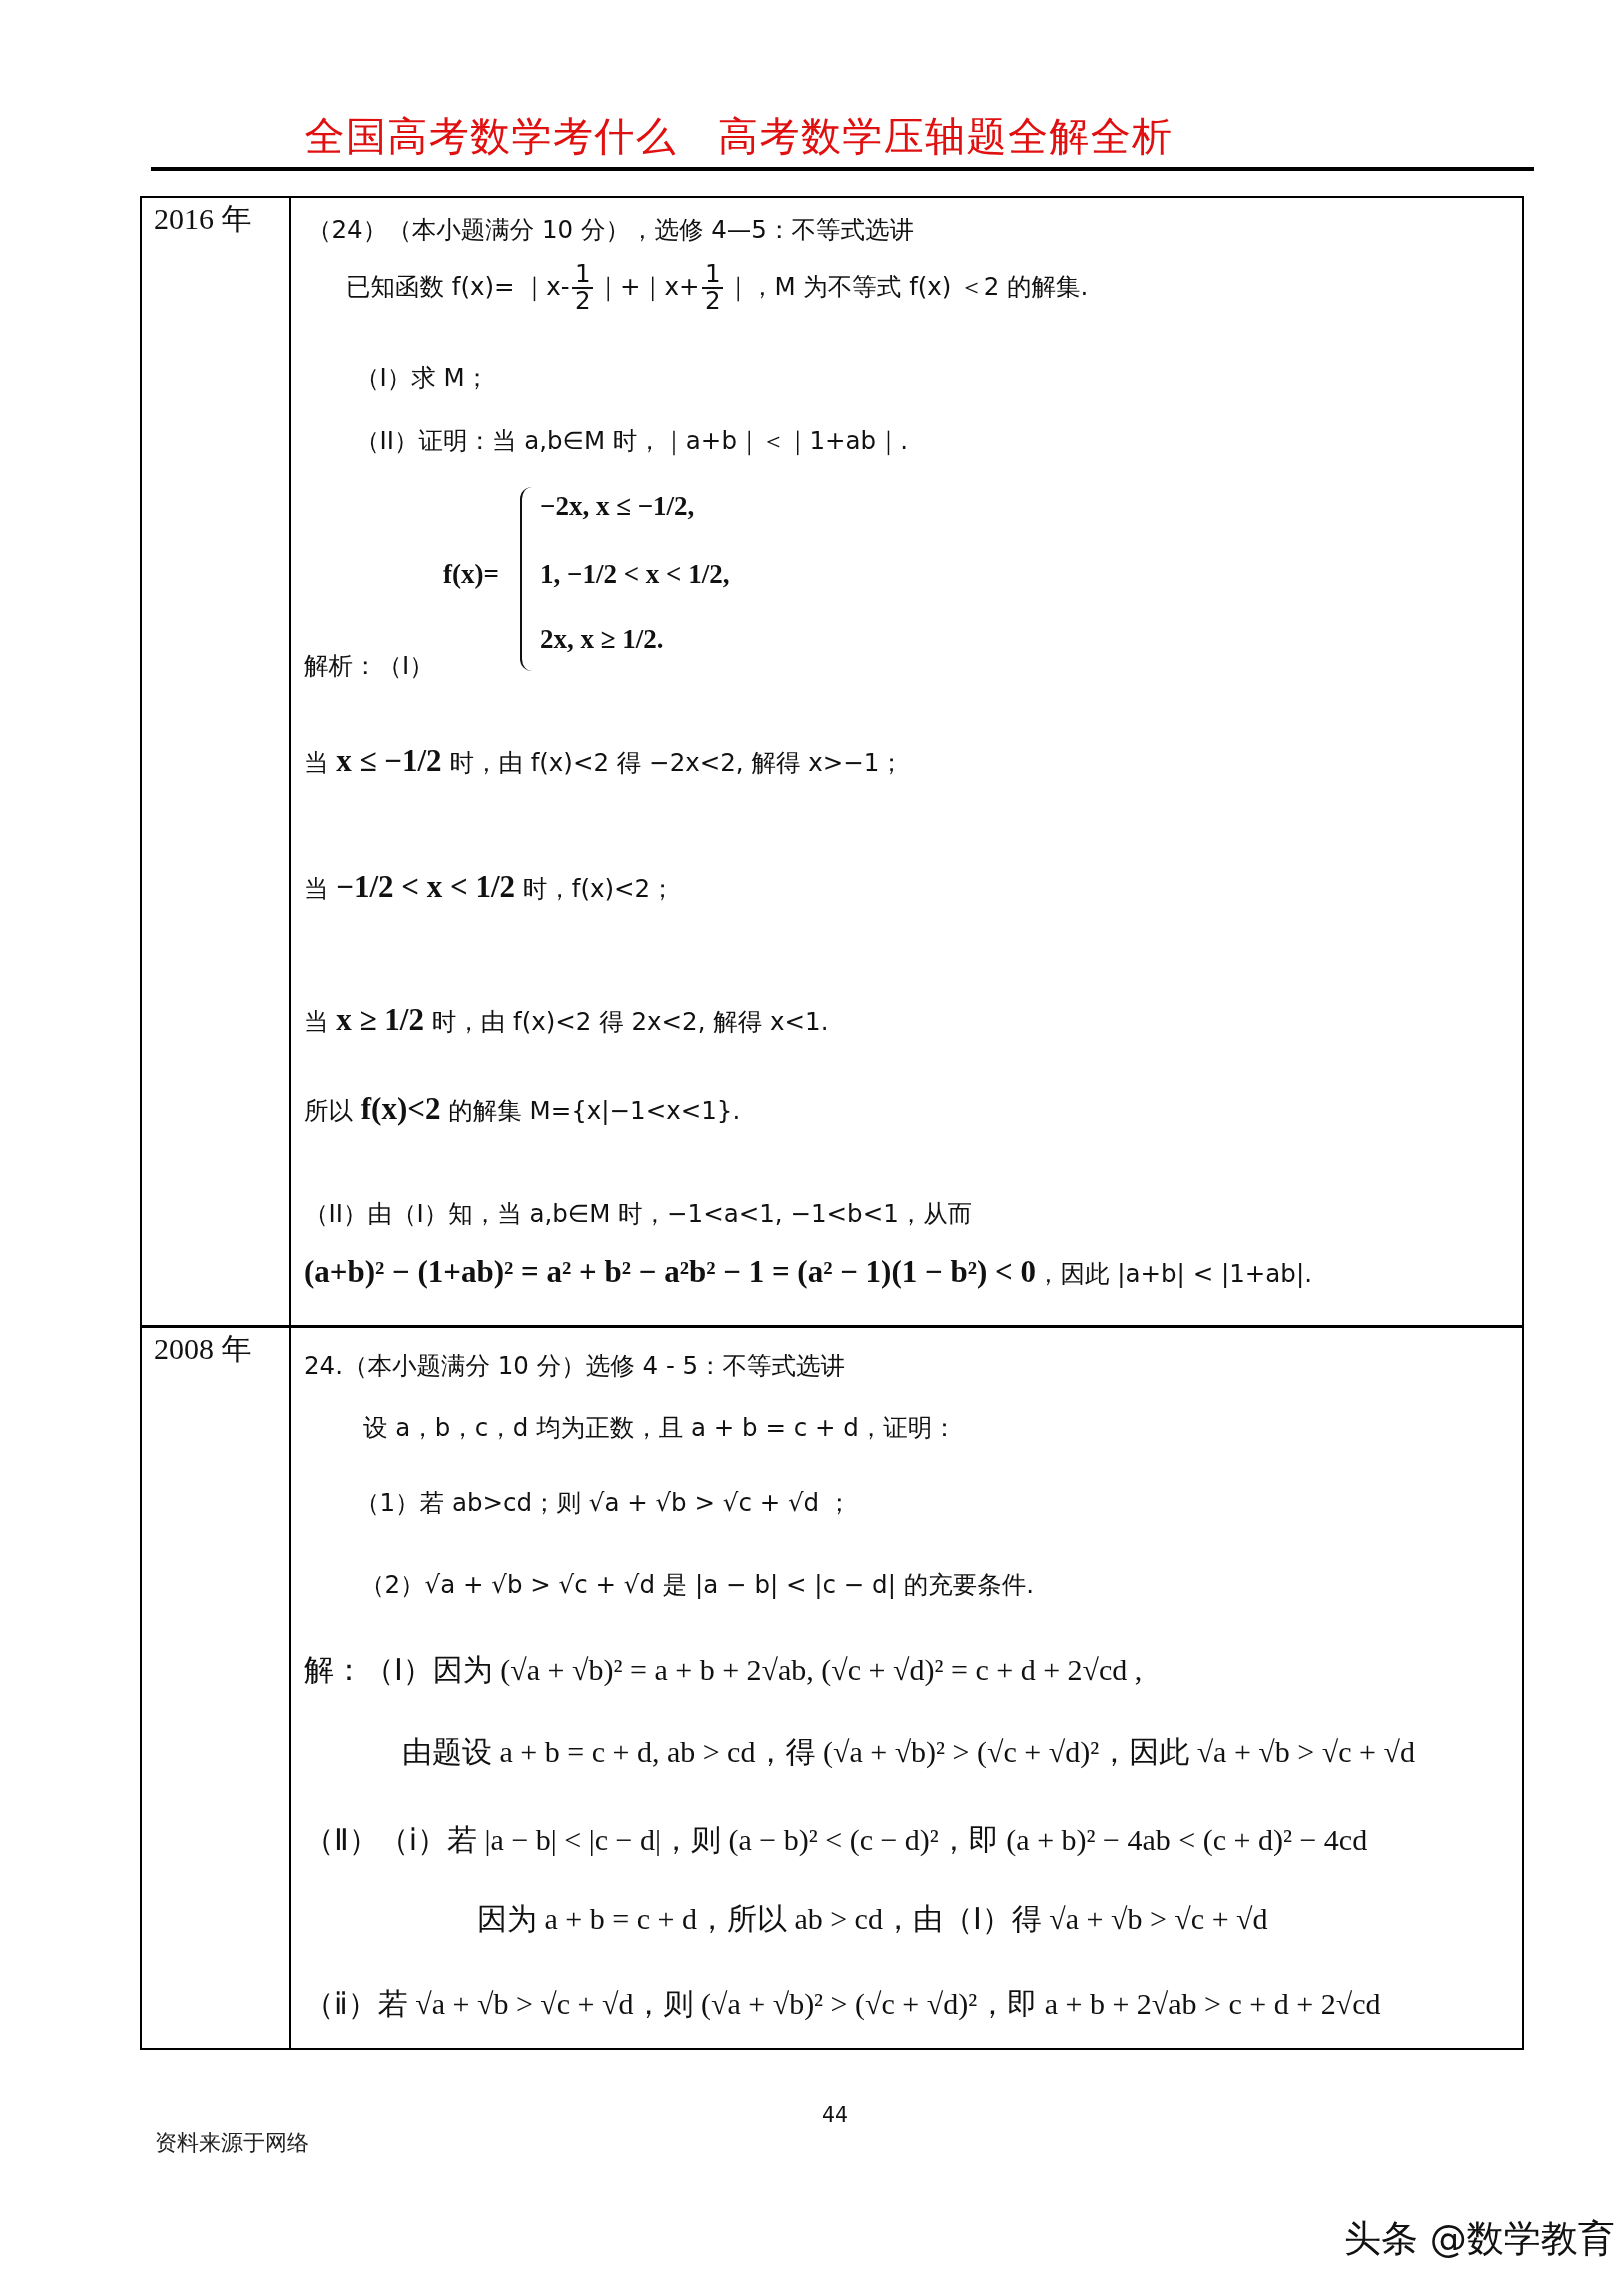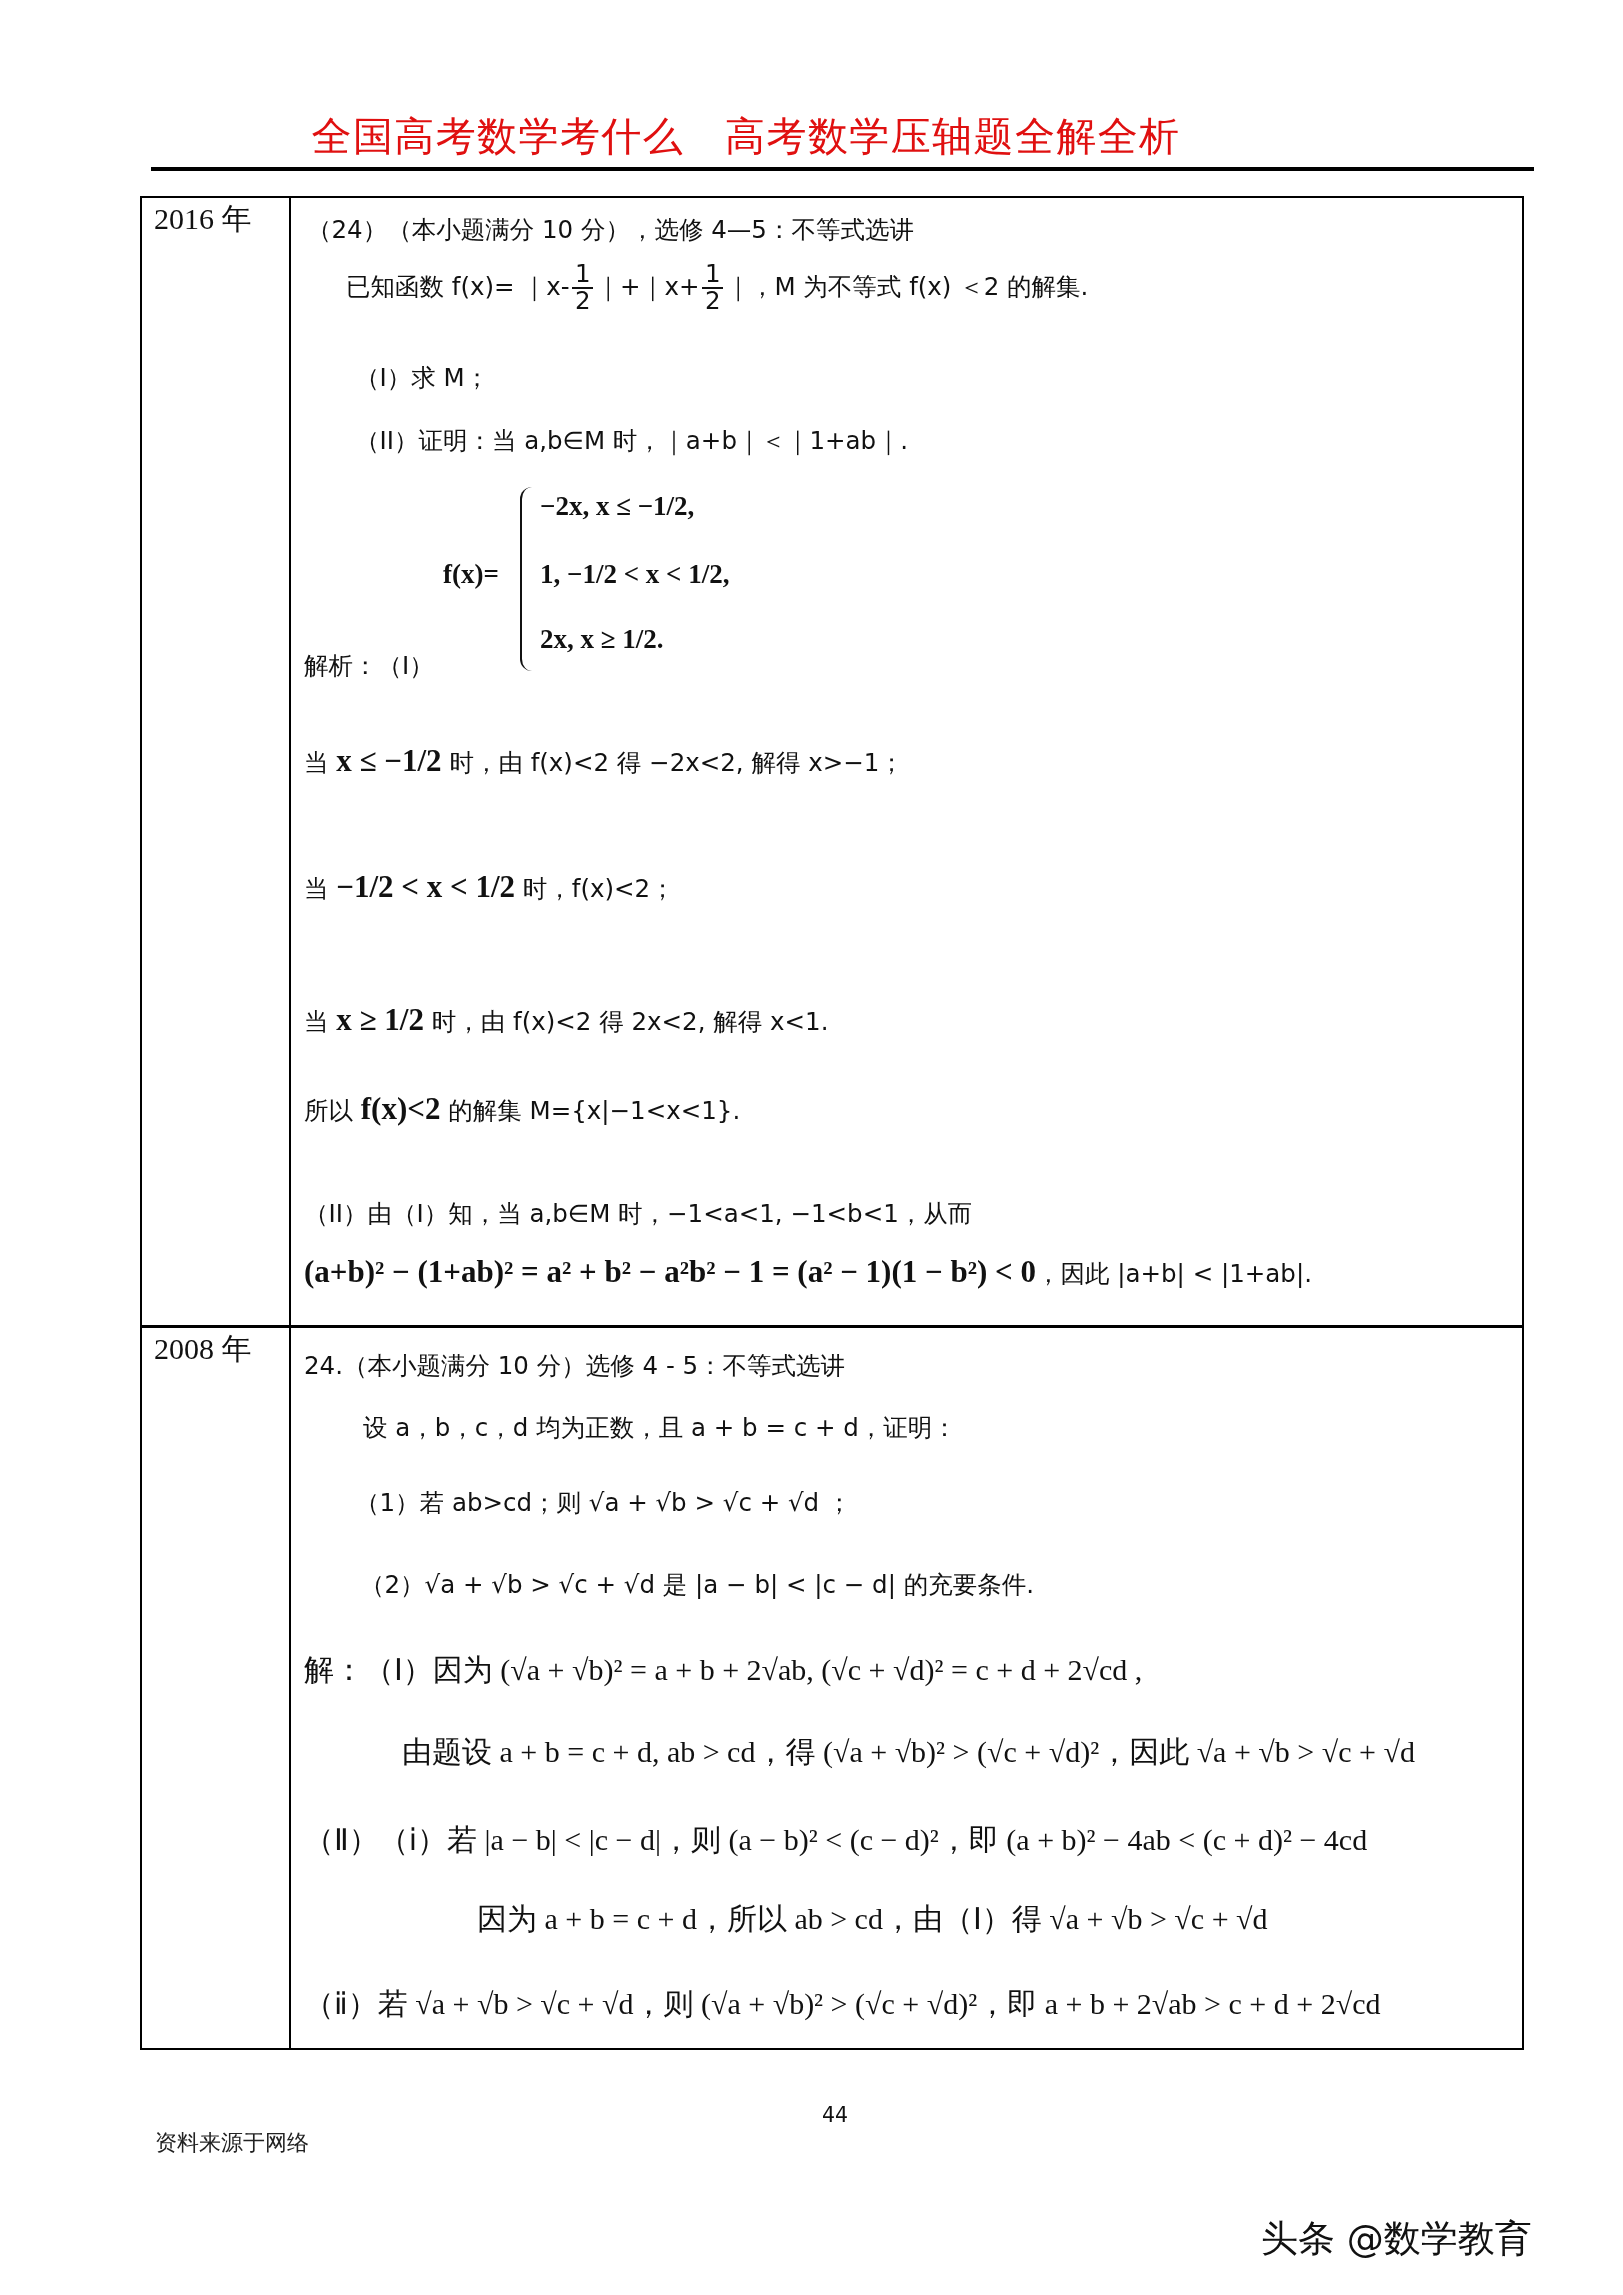--- a/index.html
+++ b/index.html
@@ -1,39 +1,39 @@
 <!DOCTYPE html>
 <html style="font-size:11px"><head>
 <meta charset="utf-8">
 <style>
   html, body { margin:0; padding:0; background:#ffffff; }
   body { width:1623px; height:2295px; position:relative; overflow:hidden;
          font-family:"Liberation Serif","DejaVu Serif",serif; color:#111; }
   .page-title { position:absolute; left:0; width:1478px; top:109px; text-align:center;
          font-family:Liberation Serif, serif; font-size:40px; color:#e01010;
-         letter-spacing:1.4px;padding-left:7px; }
+         letter-spacing:1.4px; }
   .page-title .gap { display:inline-block; width:41px; }
   .header-rule { position:absolute; left:151px; width:1383px; top:167px; height:4.1px; background:#000; }
   .tbl { position:absolute; left:140px; top:196px; width:1384px; height:1854px;
          border:2.7px solid #000; box-sizing:border-box; }
   .col-div { position:absolute; left:289px; top:196px; width:2px; height:1854px; background:#000; }
   .row-div { position:absolute; left:140px; top:1325px; width:1384px; height:2.7px; background:#000; }
   .year { position:absolute; font-family:"Liberation Serif","DejaVu Serif",serif; font-size:30px; }
   .t { position:absolute; font-family:"DejaVu Sans","Liberation Sans",sans-serif; font-size:24.5px; white-space:nowrap; }
   .m { font-family:"Liberation Serif","DejaVu Serif",serif; font-style:italic; font-size:30px; }
   .mb { font-family:"Liberation Serif","DejaVu Serif",serif; font-weight:bold; font-size:31px; }
   .frac { display:inline-block; vertical-align:middle; text-align:center; line-height:1; margin:0 2.7px; }
   .frac > span { display:block; padding:0 2.7px; }
   .frac > span.num { border-bottom:2px solid #111; }
   .piece { position:absolute; left:443px; top:481px; font-family:"Liberation Serif",serif; font-weight:bold; font-size:27px; }
   .brace { position:absolute; left:520px; top:487px; width:9.5px; height:184px; border-left:2.7px solid #111; border-radius:12.3px 0 0 12.3px; }
   .prow { position:absolute; left:540px; white-space:nowrap; }
   .footer-src { position:absolute; left:155px; top:2128px; font-family:Liberation Sans, sans-serif; font-size:22px; color:#222; }
   .page-num { position:absolute; left:822px; top:2103px; font-family:"DejaVu Sans",sans-serif; font-size:20.5px; }
-  .watermark { position:absolute; left:1261px; top:2214px; font-family:"DejaVu Sans",sans-serif; font-size:37px; color:#111;
+  .watermark { position:absolute; left:1344px; top:2214px; font-family:"DejaVu Sans",sans-serif; font-size:37px; color:#111;
          text-shadow: 1.4px 1.4px 0 #fff, -1.4px -1.4px 0 #fff; }
 </style>
 </head>
 <body>
 
 <div class="page-title">
   <span>全国高考数学考什么</span><span class="gap"></span><span>高考数学压轴题全解全析</span>
 </div>
 <div class="header-rule"></div>
 

